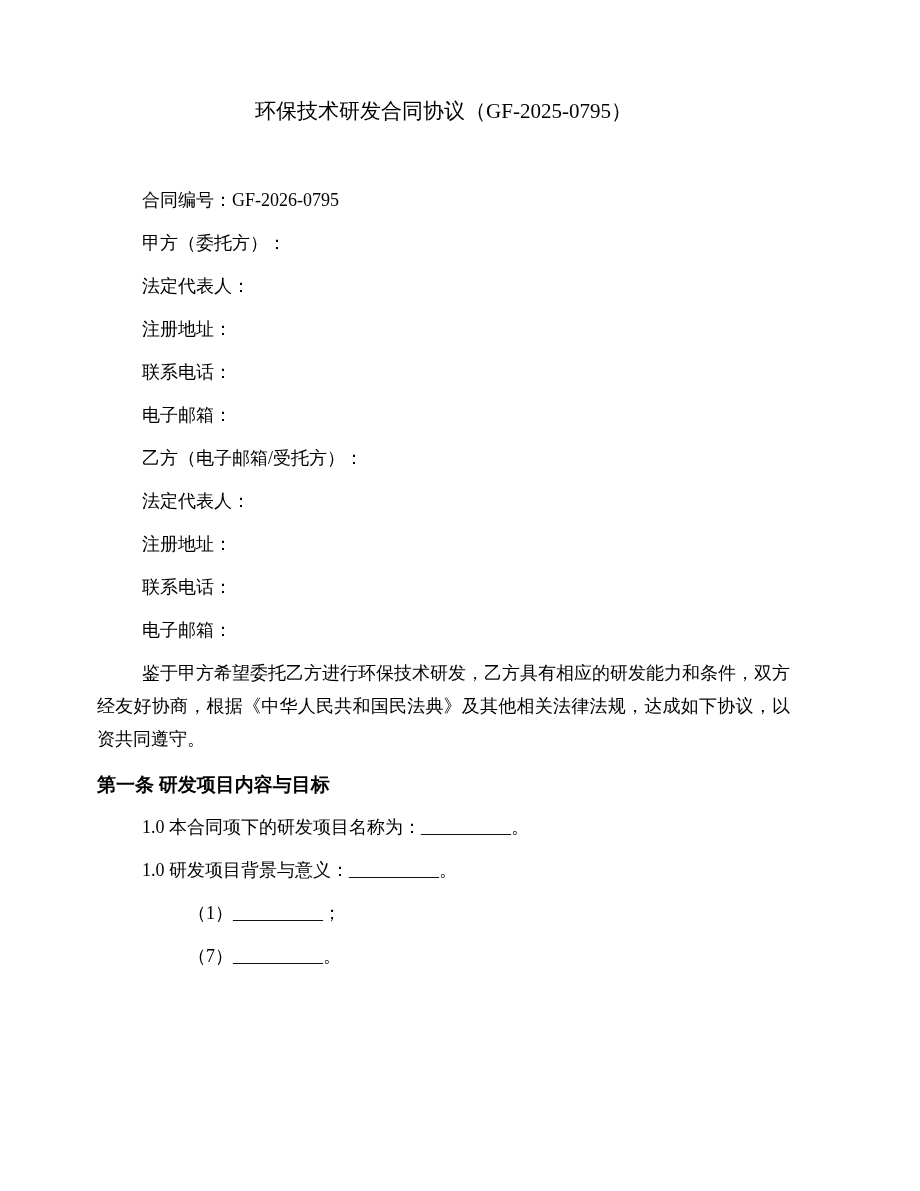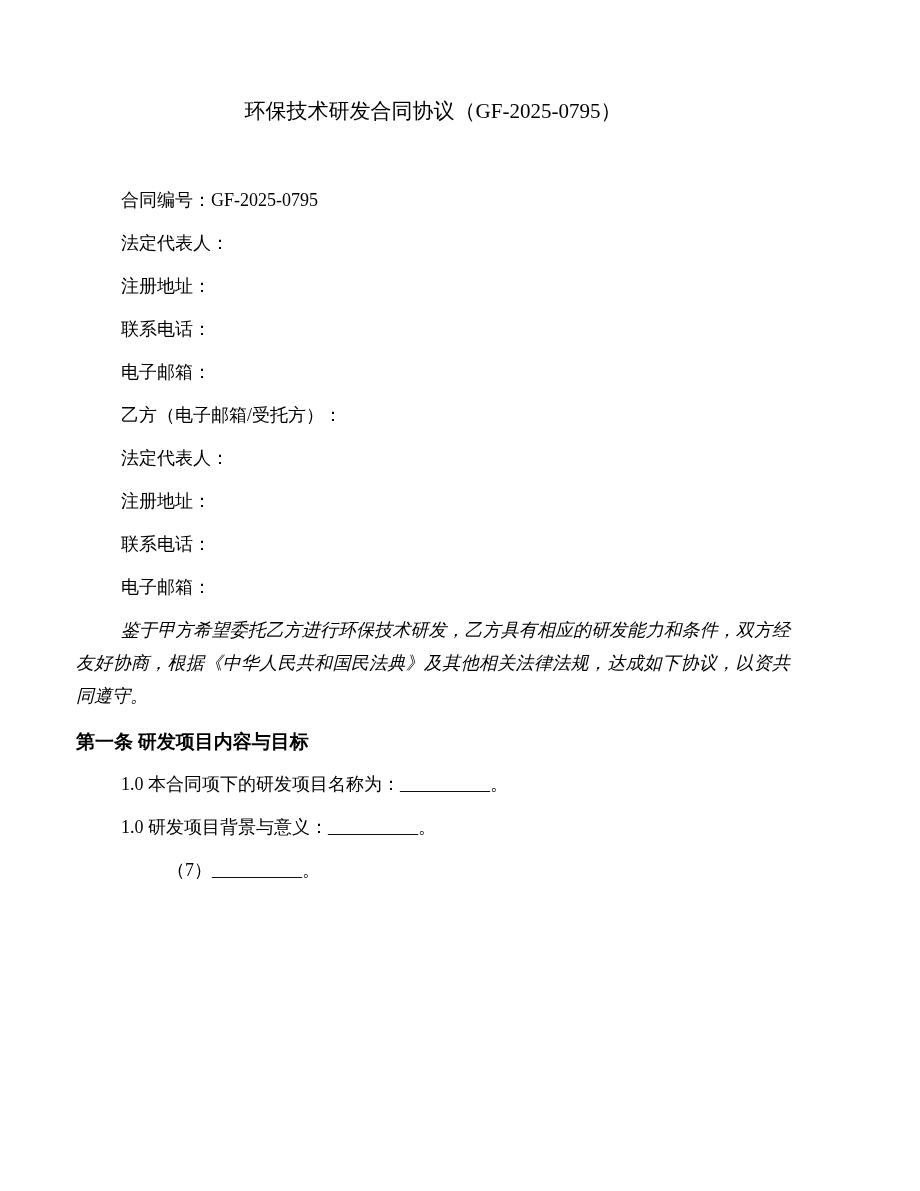--- a/index.html
+++ b/index.html
@@ -2,21 +2,21 @@
 <html><head>
 <meta charset="utf-8">
 <style>
   html, body { margin: 0; padding: 0; background: #ffffff; }
   .page {
     position: relative;
     width: 920px;
     height: 1150px;
     box-sizing: border-box;
     background: #ffffff;
-    padding: 94px 130px 0 76px;
+    padding: 94px 130px 0 97px;
     font-family: "Liberation Serif", "DejaVu Serif", serif;
     color: #000000;
     font-size: 18px;
     overflow: hidden;
   }
   .doc-title {
     text-align: center;
     font-size: 21px;
     font-weight: normal;
     line-height: 34px;
@@ -27,54 +27,55 @@
     line-height: 33px;
     text-indent: 45px;
     white-space: nowrap;
   }
   p.preamble {
     margin: 8px 0 10px 0;
     line-height: 33px;
     text-indent: 45px;
     text-align: justify;
     white-space: normal;
-    font-style: italic;
   }
   p.heading {
     margin: 12px 0 10px 0;
     line-height: 33px;
     text-indent: 0;
     font-weight: bold;
     font-size: 19px;
   }
   p.item { text-indent: 45px; }
   p.subitem { text-indent: 91px; }
 </style>
 </head>
 <body>
 
 <div class="page">
 
   <h1 class="doc-title">环保技术研发合同协议（GF-2025-0795）</h1>
 
-  <p class="line">合同编号：GF-2025-0795</p>
+  <p class="line">合同编号：GF-2026-0795</p>
 
+  <p class="line">甲方（委托方）：</p>
   <p class="line">法定代表人：</p>
   <p class="line">注册地址：</p>
   <p class="line">联系电话：</p>
   <p class="line">电子邮箱：</p>
 
   <p class="line">乙方（电子邮箱/受托方）：</p>
   <p class="line">法定代表人：</p>
   <p class="line">注册地址：</p>
   <p class="line">联系电话：</p>
   <p class="line">电子邮箱：</p>
 
   <p class="preamble">鉴于甲方希望委托乙方进行环保技术研发，乙方具有相应的研发能力和条件，双方经友好协商，根据《中华人民共和国民法典》及其他相关法律法规，达成如下协议，以资共同遵守。</p>
 
   <p class="heading">第一条 研发项目内容与目标</p>
 
   <p class="line item">1.0 本合同项下的研发项目名称为：__________。</p>
   <p class="line item">1.0 研发项目背景与意义：__________。</p>
 
+  <p class="line subitem">（1）__________；</p>
   <p class="line subitem">（7）__________。</p>
 
 </div>
 
 </body></html>

